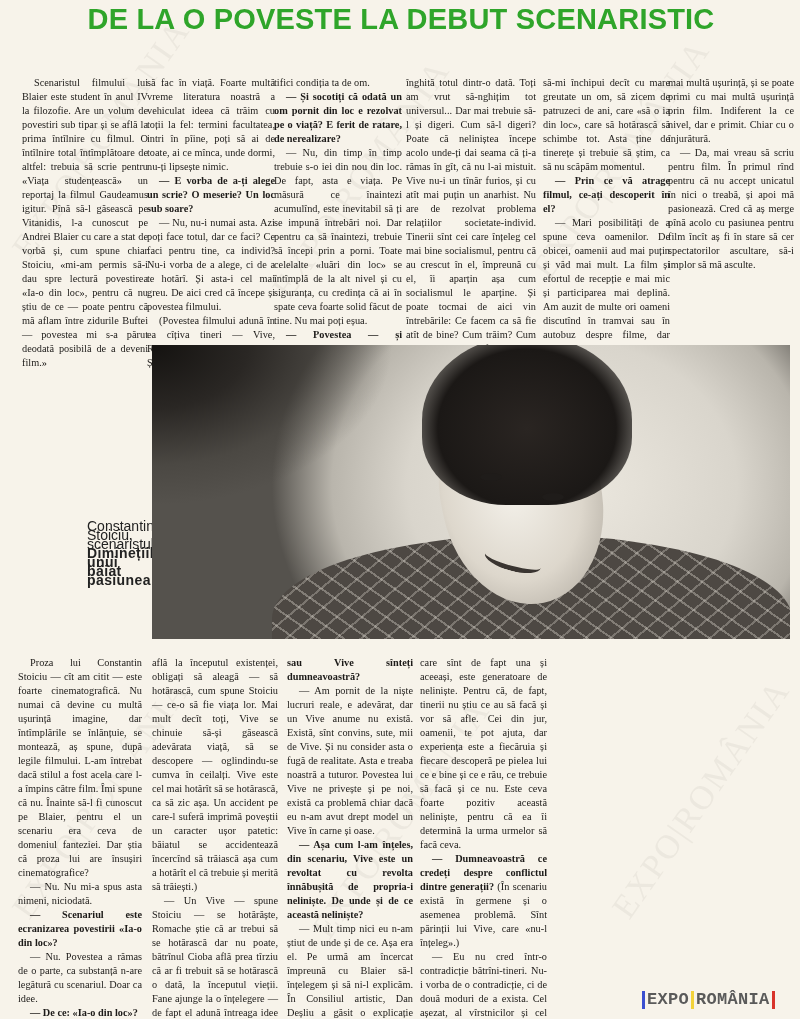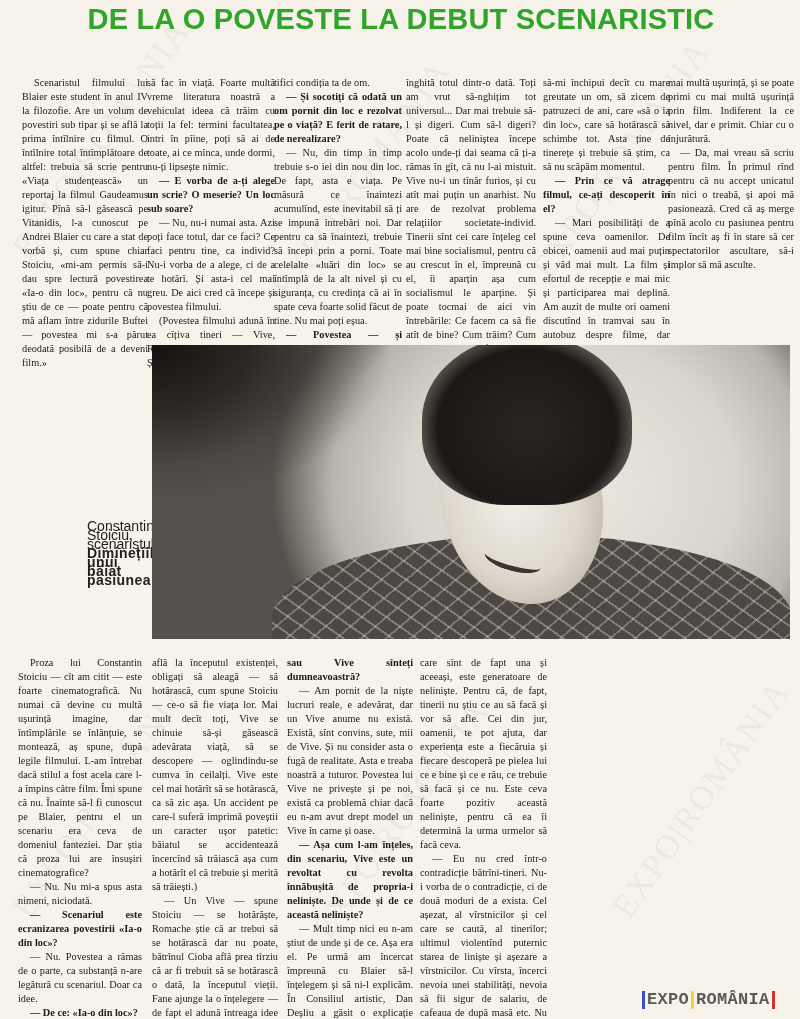--- a/index.html
+++ b/index.html
@@ -169,20 +169,21 @@
       <p>— Un Vive — spune Stoiciu — se hotărăște, Romache știe că ar trebui să se hotărască dar nu poate, bătrînul Cioba află prea tîrziu că ar fi trebuit să se hotărască o dată, la începutul vieții. Fane ajunge la o înțelegere — de fapt el adună întreaga idee a filmului: — trebuie să faci ceva vizibil. Trebuie să rămînă ceva după tine. Neapărat. Cu inevitabilele rătăciri, cu inevitabilele eșecuri. Altfel înseamnă că ai trăit degeaba. Nu-ți jus-</p>
     </div>
   <div class="col b3">
       <p class="q noind">sau Vive sînteți dumneavoastră?</p>
       <p>— Am pornit de la niște lucruri reale, e adevărat, dar un Vive anume nu există. Există, sînt convins, sute, mii de Vive. Și nu consider asta o fugă de realitate. Asta e treaba noastră a tuturor. Povestea lui Vive ne privește și pe noi, există ca problemă chiar dacă eu n-am avut drept model un Vive în carne și oase.</p>
       <p class="q">— Așa cum l-am înțeles, din scenariu, Vive este un revoltat cu revolta înnăbușită de propria-i neliniște. De unde și de ce această neliniște?</p>
       <p>— Mult timp nici eu n-am știut de unde și de ce. Așa era el. Pe urmă am încercat împreună cu Blaier să-l înțelegem și să ni-l explicăm. În Consiliul artistic, Dan Deșliu a găsit o explicație foarte frumoasă pentru neliniștea lui Vive: este neliniștea unui tînăr care vrea să înghită deodată tot universul, și-și dă seama că e mare și greu de înghițit. E foarte frumos spus, nu știu dacă e și totul. Tinerii vor să</p>
     </div>
   <div class="col b4">
       <p class="noind">care sînt de fapt una și aceeași, este generatoare de neliniște. Pentru că, de fapt, tinerii nu știu ce au să facă și vor să afle. Cei din jur, oamenii, te pot ajuta, dar experiența este a fiecăruia și fiecare descoperă pe pielea lui ce e bine și ce e rău, ce trebuie să facă și ce nu. Este ceva foarte pozitiv această neliniște, pentru că ea îi determină la urma urmelor să facă ceva.</p>
+      <p><b>— Dumneavoastră ce credeți despre conflictul dintre generații?</b> (În scenariu există în germene și o asemenea problemă. Sînt părinții lui Vive, care «nu-l înțeleg».)</p>
       <p>— Eu nu cred într-o contradicție bătrîni-tineri. Nu-i vorba de o contradicție, ci de două moduri de a exista. Cel așezat, al vîrstnicilor și cel care se caută, al tinerilor; ultimul violentînd puternic starea de liniște și așezare a vîrstnicilor. Cu vîrsta, încerci nevoia unei stabilități, nevoia să fii sigur de salariu, de cafeaua de după masă etc. Nu pot</p>
     </div>
 
   <div class="logo">
     <span class="bar" style="background:#3a4fd0"></span>
     <span>EXPO</span>
     <span class="bar" style="background:#f2d23a"></span>
     <span>ROMÂNIA</span>
     <span class="bar" style="background:#d8332b"></span>
   </div>

